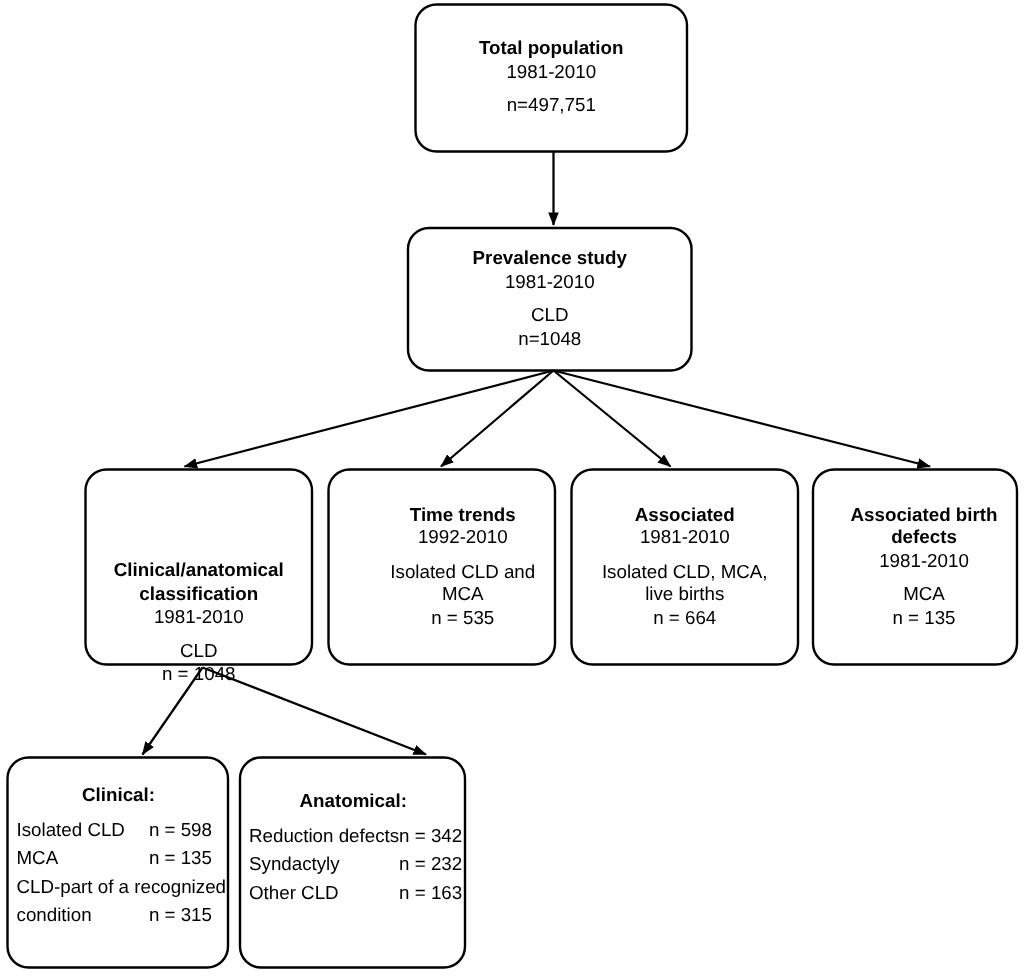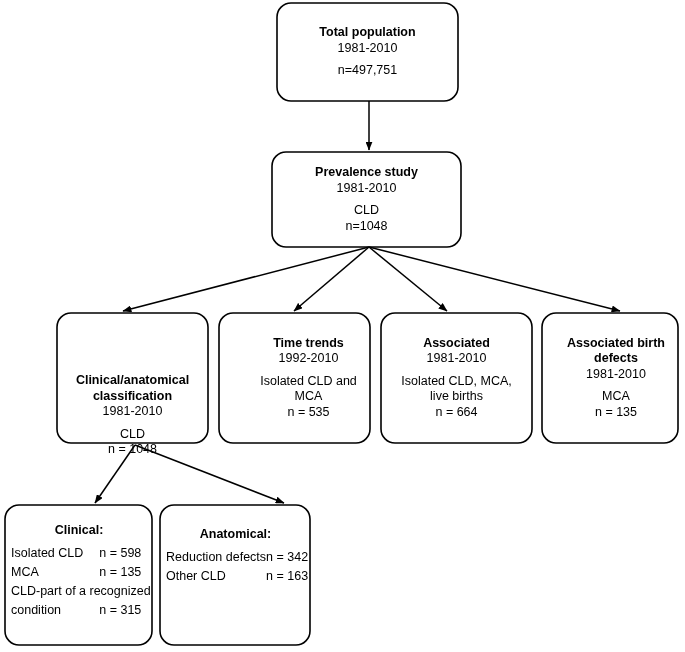--- a/index.html
+++ b/index.html
@@ -212,20 +212,24 @@
 
   <div class="node-list" style="left:160px; top:505px; width:150px; height:140px; padding:20px 5px 0 6px;">
     <div class="list-title">Anatomical:</div>
     <table class="list-table">
       <tbody>
       <tr>
         <td class="lbl">Reduction defects</td>
         <td class="val">n = 342</td>
       </tr>
       <tr>
+        <td class="lbl">Syndactyly</td>
+        <td class="val">n = 232</td>
+      </tr>
+      <tr>
         <td class="lbl">Other CLD</td>
         <td class="val">n = 163</td>
       </tr>
     </tbody>
       </table>
   </div>
 
 </div>
 
 </body></html>

